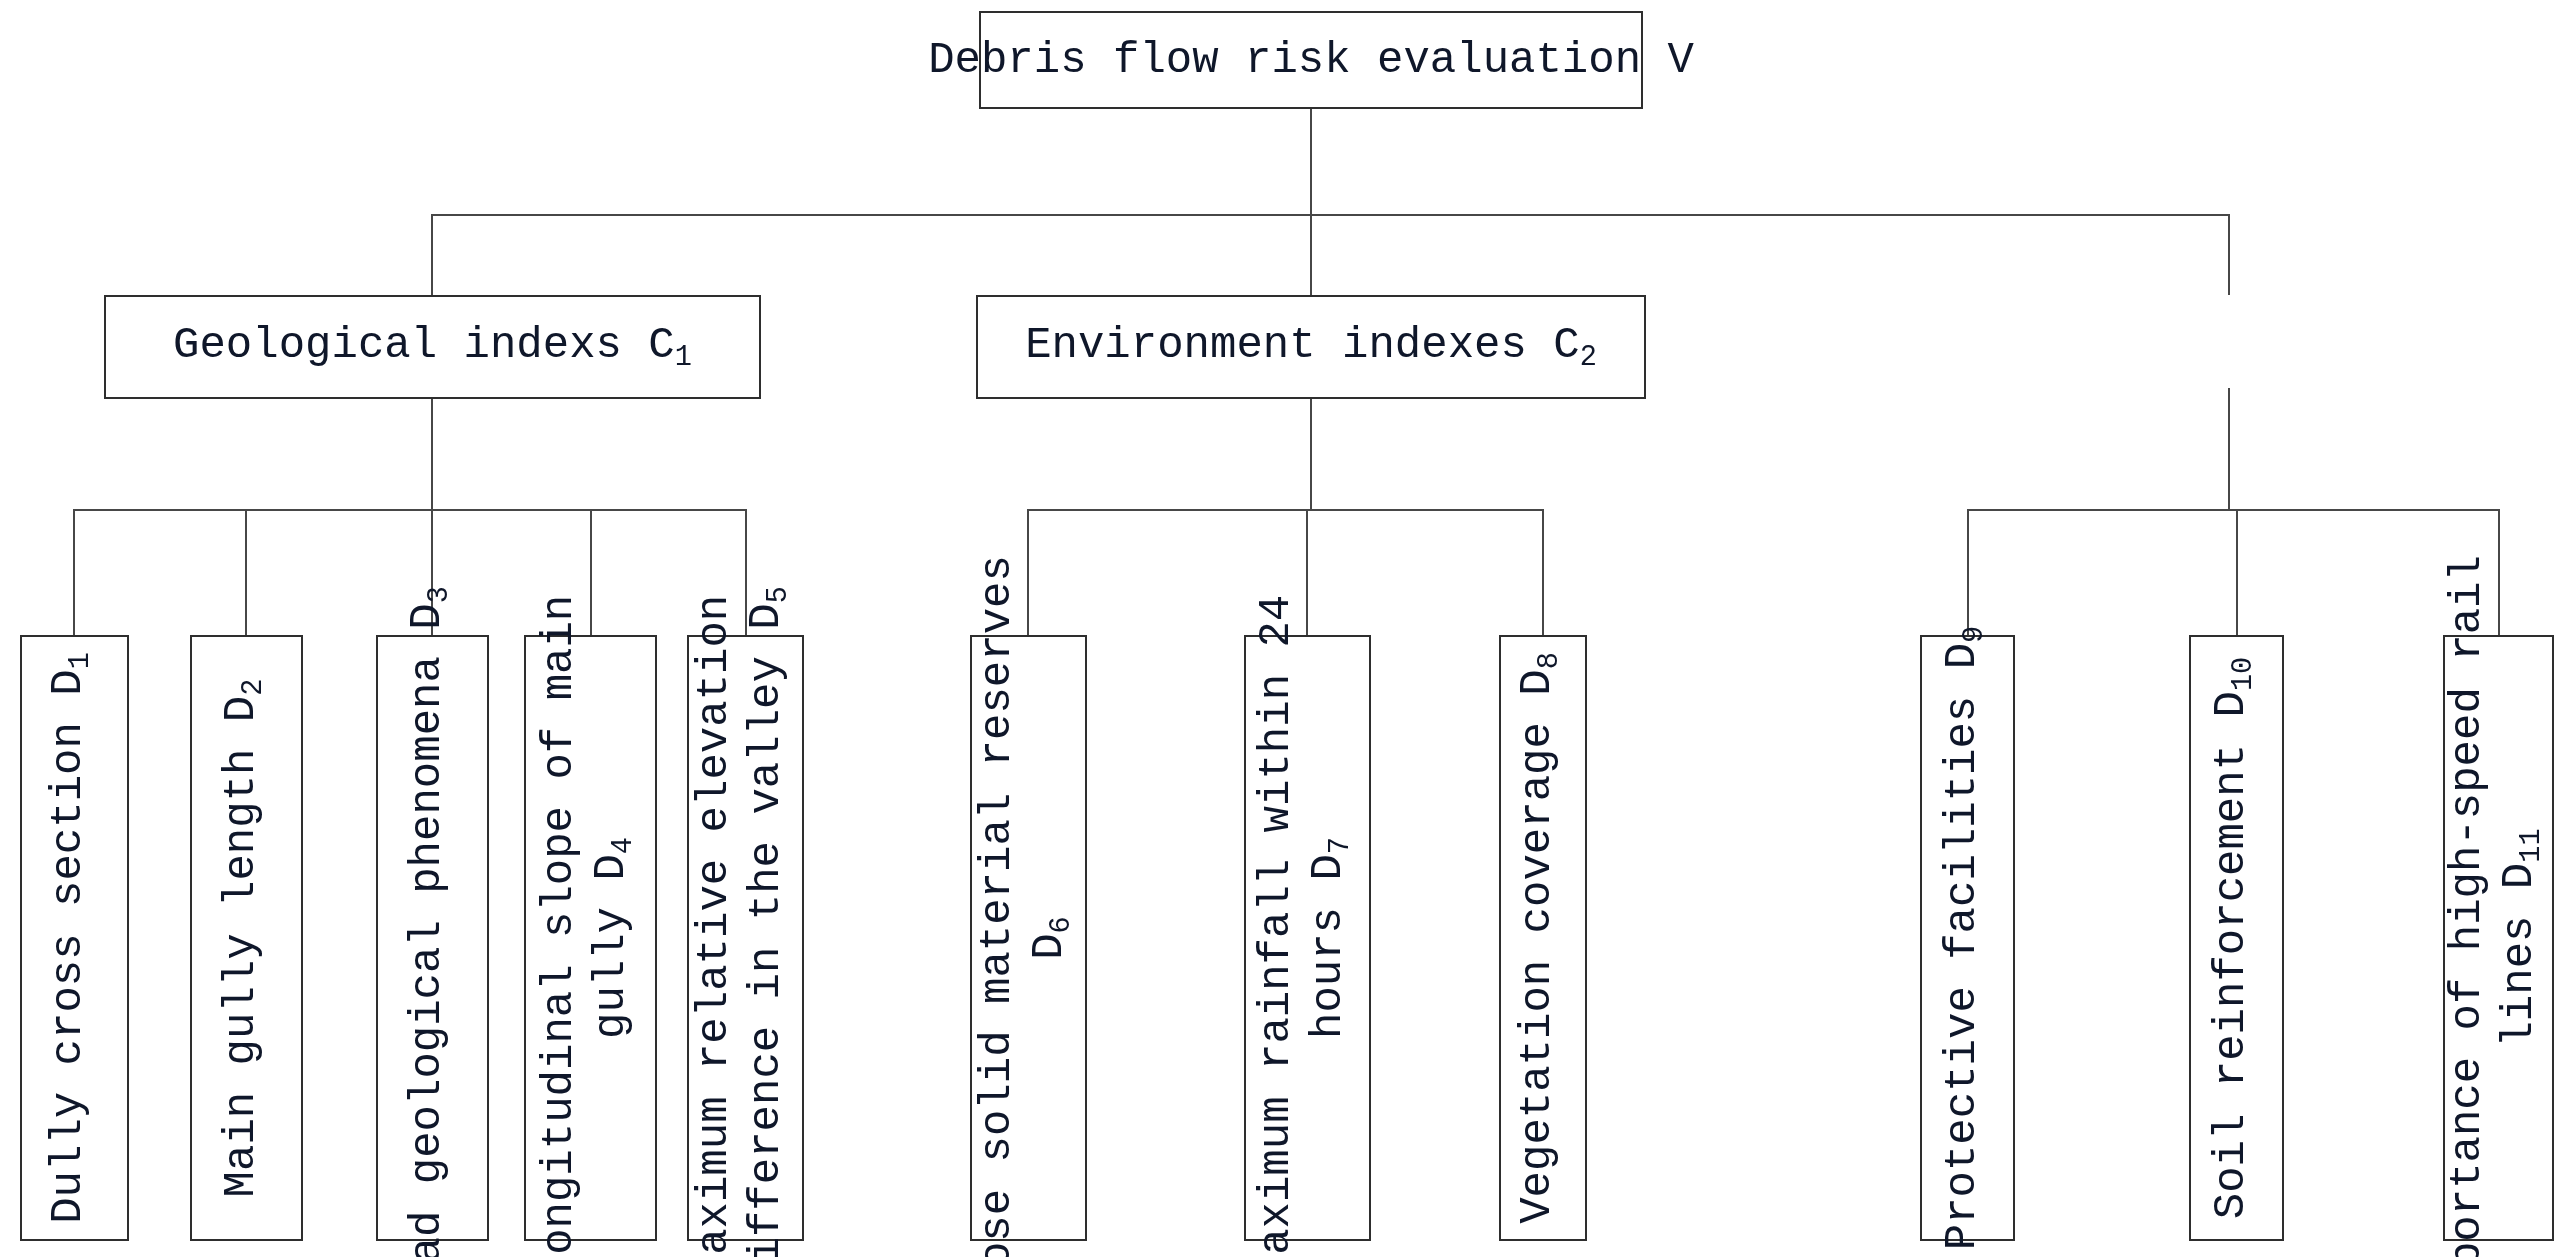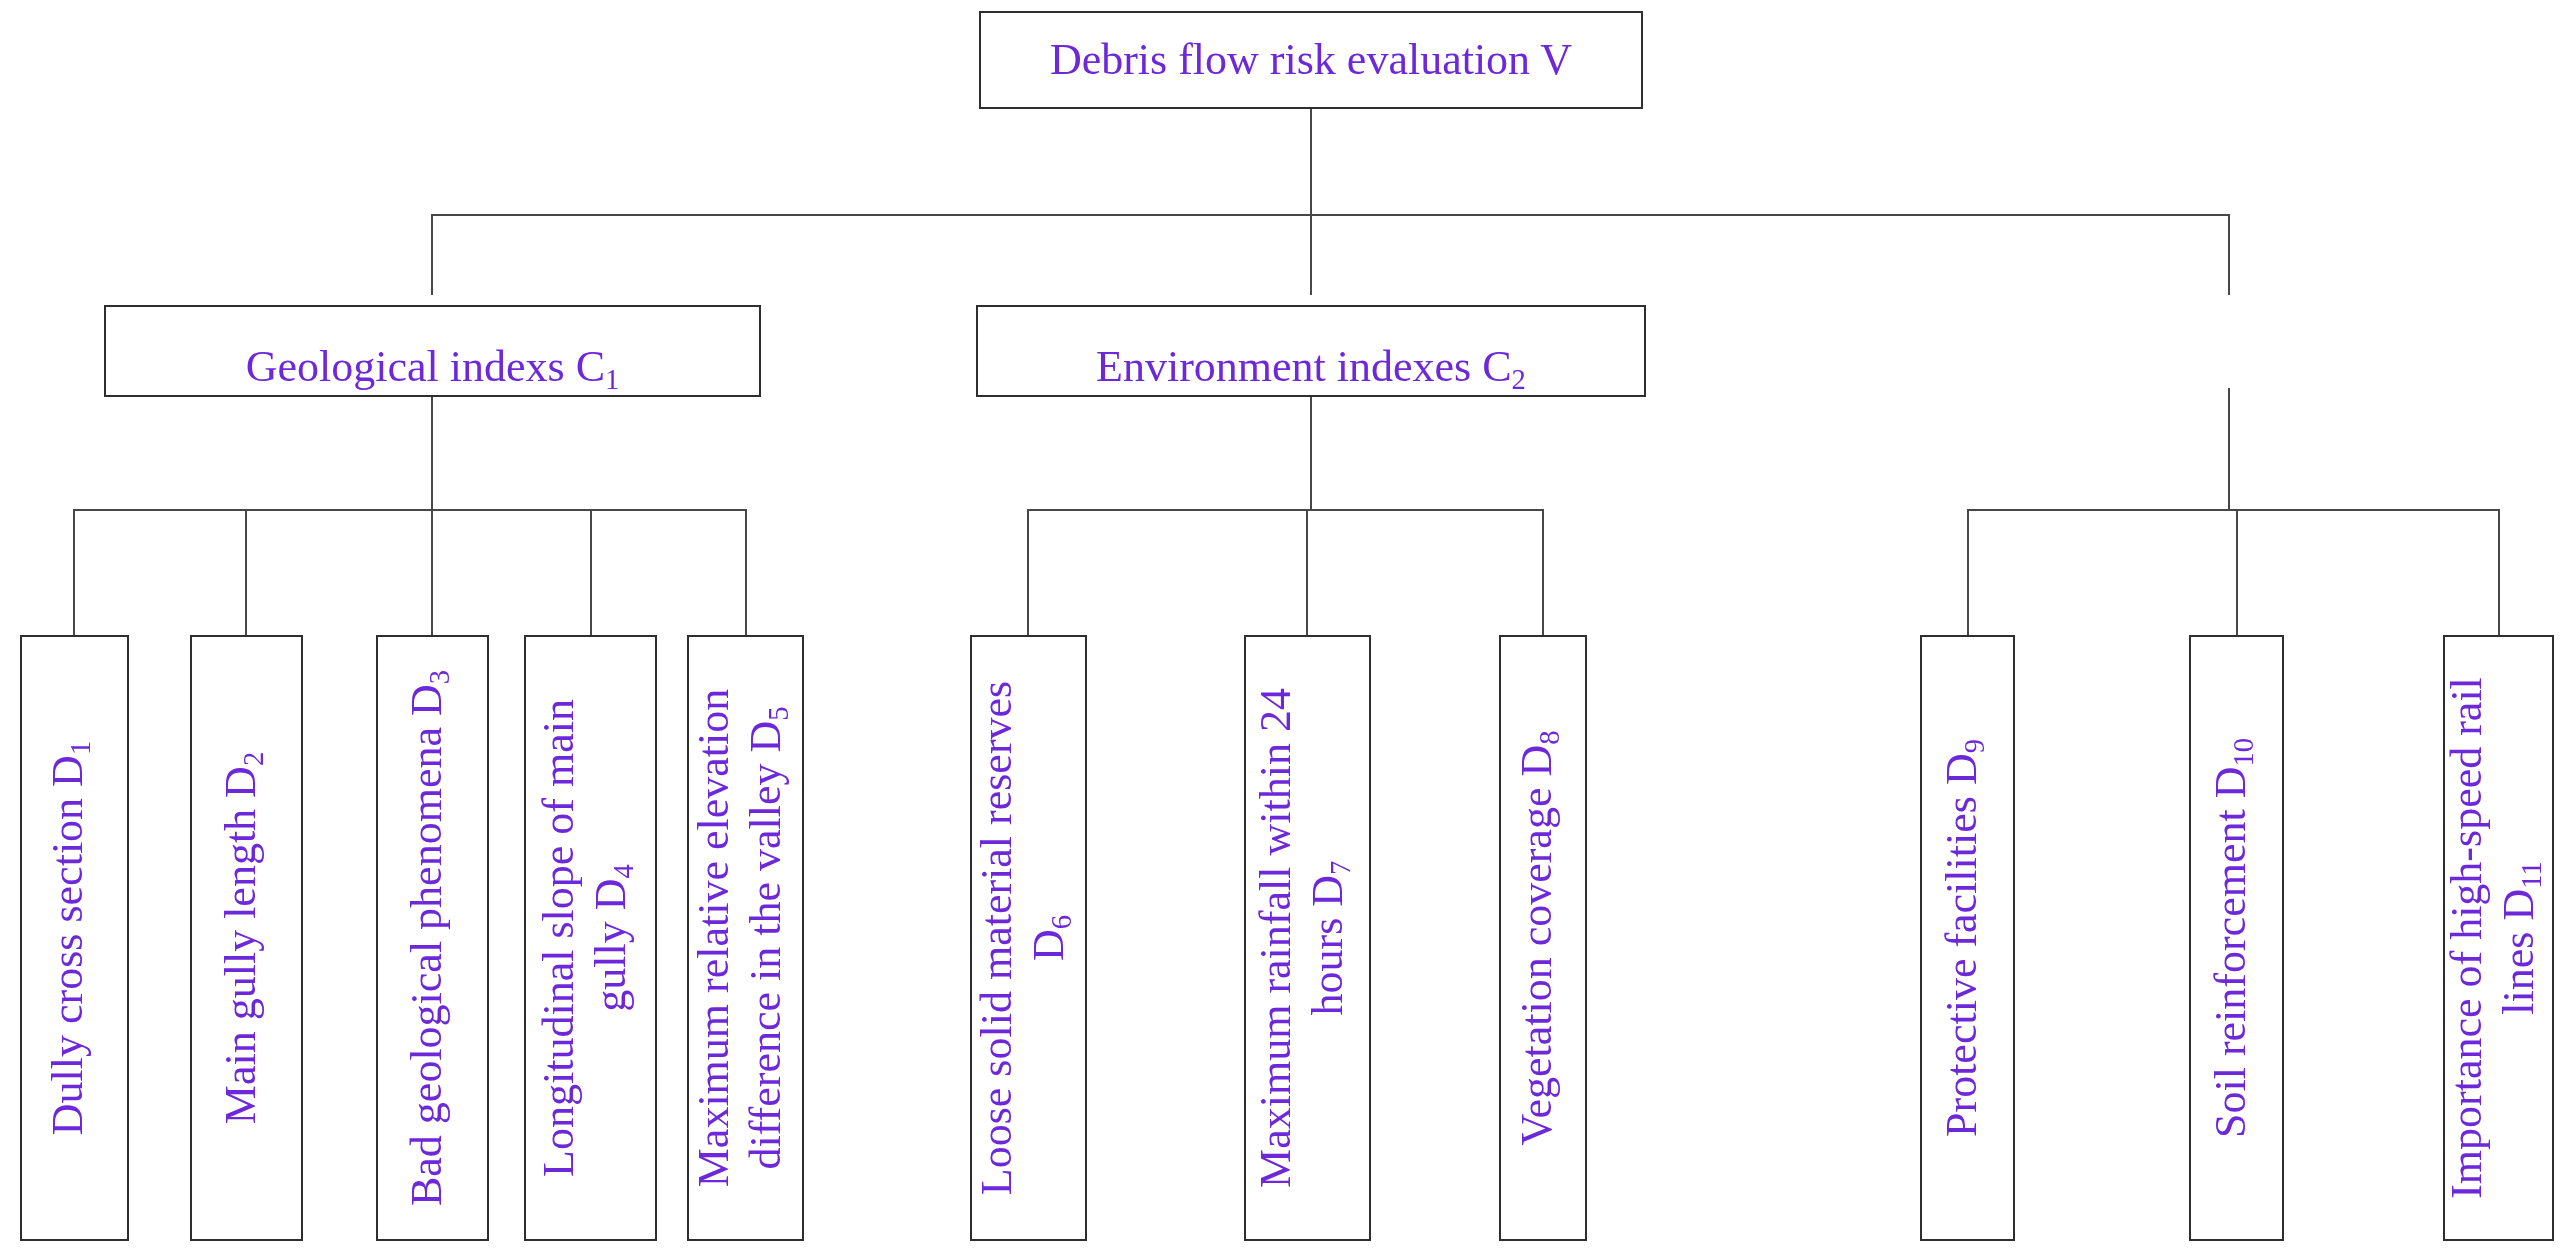--- a/index.html
+++ b/index.html
@@ -5,40 +5,40 @@
   html, body {
     margin: 0;
     padding: 0;
     background: #ffffff;
   }
   #stage {
     position: relative;
     width: 2576px;
     height: 1257px;
     background: #ffffff;
-    font-family: Liberation Serif, serif;
-    color: #6d28d9;
+    font-family: Liberation Mono, monospace;
+    color: #0f172a;
     overflow: hidden;
   }
   .box {
     position: absolute;
     box-sizing: border-box;
     background: #ffffff;
     border: 2.3px solid #2e2e2e;
     display: flex;
     align-items: center;
     justify-content: center;
   }
   .hbox {
     font-size: 44px;
     line-height: 1.1;
     white-space: nowrap;
   }
   .rootbox { left: 979px; top: 11px;  width: 664px; height: 98px; }
-  .cbox    { top: 305px; height: 92px; align-items: flex-end; }
+  .cbox    { top: 295px; height: 104px; }
   .dbox    { top: 635px; height: 606px; }
   .vlabel {
     position: absolute;
     top: 50%;
     left: 50%;
     transform: translate(-50%, -50%) rotate(-90deg);
     white-space: nowrap;
     text-align: center;
     font-size: 44px;
     line-height: 52px;

